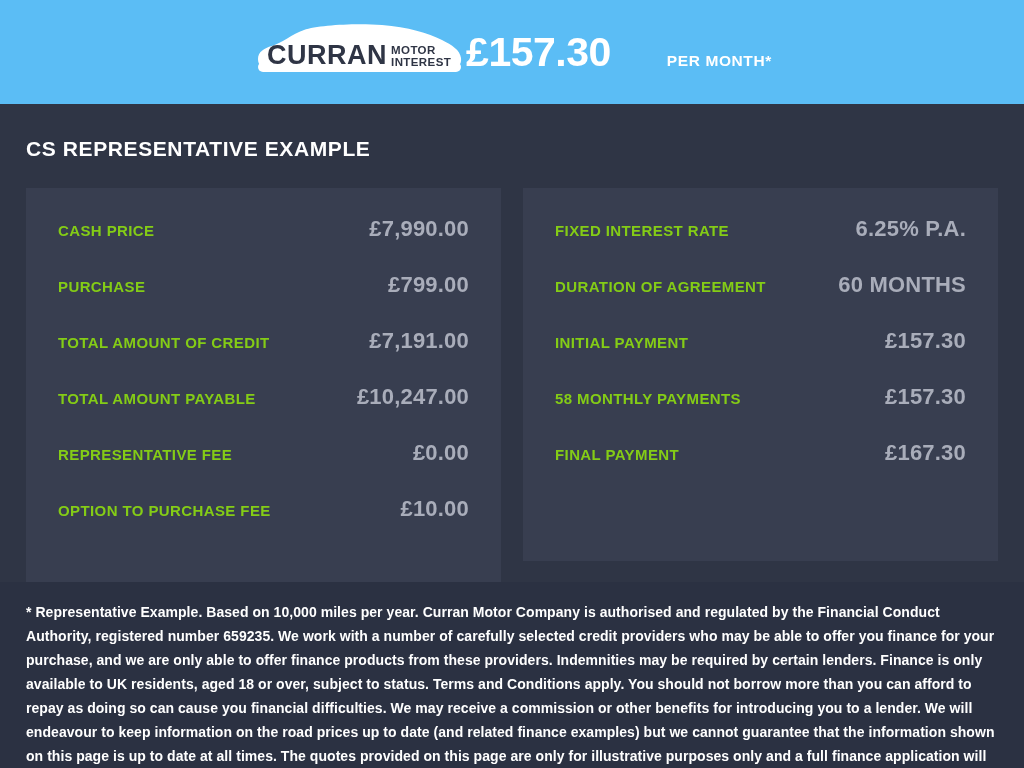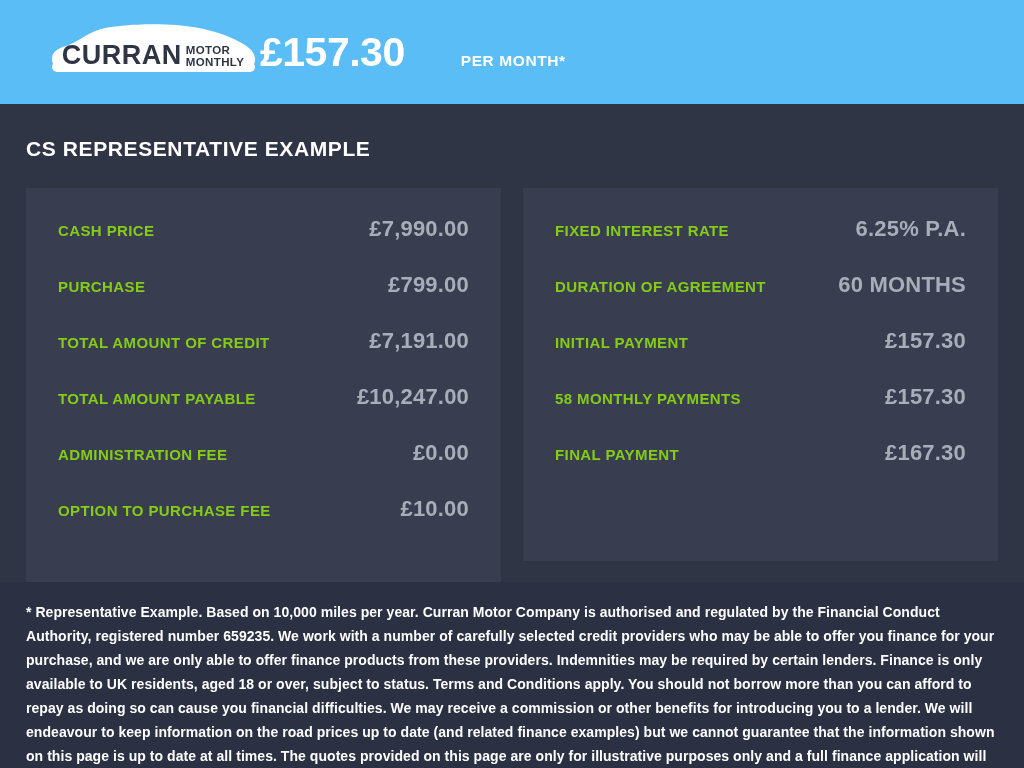--- a/index.html
+++ b/index.html
@@ -19,21 +19,21 @@
     flex-direction: column;
   }
 
   
   .header {
     position: relative;
     height: 104px;
     background: #5bbdf5;
     display: flex;
     align-items: center;
-    justify-content: flex-start;
+    justify-content: center;
     padding: 0 34px 0 46px;
     flex: 0 0 auto;
   }
   .logo-wrap {
     position: relative;
     width: 214px;
     height: 62px;
     display: flex;
     align-items: center;
     justify-content: center;
@@ -161,21 +161,21 @@
 
     <div class="logo-wrap">
       <svg class="logo-shape" viewBox="0 0 214 62" aria-hidden="true">
         <path d="M16 48 C10 48 6 44 6 38 C6 31 12 27 20 25 C30 22 40 13 52 9 C66 4 104 2 130 4 C156 6 176 12 190 19 C200 24 208 29 209 37 C210 44 205 48 198 48 Z" fill="#ffffff"></path>
         <rect x="6" y="41" width="203" height="10" rx="5" fill="#ffffff"></rect>
       </svg>
       <div class="logo-text">
         <span class="logo-main">CURRAN</span>
         <span class="logo-sub">
           <span>MOTOR</span>
-          <span>MONTHLY</span>
+          <span>INTEREST</span>
         </span>
       </div>
     </div>
 
     <div class="price-wrap">
       <span class="price-main">£157.30</span>
       <span class="price-sub">PER MONTH*</span>
     </div>
 
   </div>
@@ -197,21 +197,21 @@
       </div>
       <div class="row">
         <span class="row-label">TOTAL AMOUNT OF CREDIT</span>
         <span class="row-value">£7,191.00</span>
       </div>
       <div class="row">
         <span class="row-label">TOTAL AMOUNT PAYABLE</span>
         <span class="row-value">£10,247.00</span>
       </div>
       <div class="row">
-        <span class="row-label">ADMINISTRATION FEE</span>
+        <span class="row-label">REPRESENTATIVE FEE</span>
         <span class="row-value">£0.00</span>
       </div>
       <div class="row">
         <span class="row-label">OPTION TO PURCHASE FEE</span>
         <span class="row-value">£10.00</span>
       </div>
     </div>
 
     <div class="panel">
       <div class="row">

